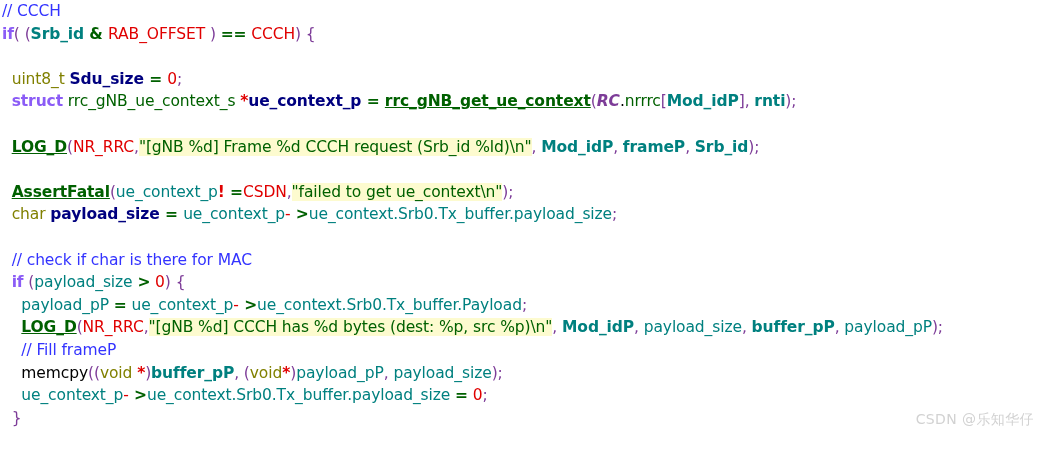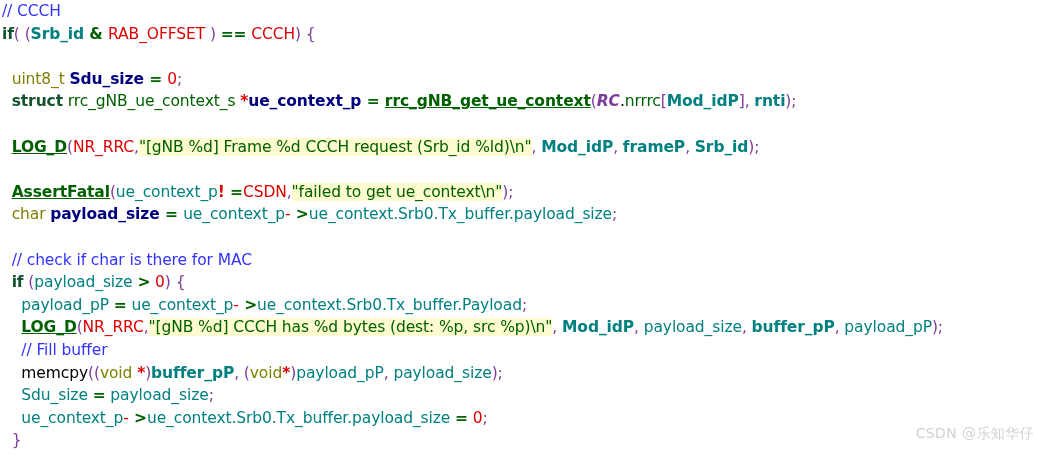--- a/index.html
+++ b/index.html
@@ -30,21 +30,21 @@
     font-size: 15.5px;
     white-space: pre;
     font-family: "DejaVu Sans", "Liberation Sans", sans-serif;
     letter-spacing: -0.1px;
     padding-left: 2px;
     box-sizing: border-box;
   }
 
   
   .t-cmt      { color: #3333ff; }                       
-  .t-kw       { color: #14532d; font-weight: bold; text-align: center; }    
+  .t-kw       { color: #8b5cf6; font-weight: bold; text-align: center; }    
   .t-type     { color: #808000; }                       
   .t-fn       { color: #006000; font-weight: bold; text-decoration: underline; }    
   .t-fn2      { color: #006000; text-align: right; }                       
   .t-var      { color: #00807f; }                       
   .t-varb     { color: #00807f; font-weight: bold; }    
   .t-navy     { color: #00007f; font-weight: bold; }    
   .t-punc     { color: #7d3c98; }                       
   .t-op       { color: #006000; font-weight: bold; }    
   .t-red      { color: #e00000; }                       
   .t-redb     { color: #e00000; font-weight: bold; }    
@@ -52,21 +52,21 @@
   .t-mem      { color: #00807f; text-align: center; }                       
   .t-str      { color: #006000; background: #fdfbcf; }  
   .t-plain    { color: #000000; }
   .t-rcvar    { color: #7d3c98; font-weight: bold; font-style: italic; margin-top: 44px; }
 
   .spacer-line { height: 22.6px; }
 
   #watermark {
     position: absolute;
     right: 14px;
-    bottom: 16px;
+    bottom: 30px;
     font-size: 14px;
     color: #d2d2d2;
     letter-spacing: 0.4px;
     font-family: "DejaVu Sans", "Liberation Sans", sans-serif;
     user-select: none;
   }
 </style>
 </head>
 <body>
 
@@ -96,24 +96,23 @@
   <div class="code-line spacer-line"></div>
 
   <div class="code-line"><span class="t-plain">  </span><span class="t-cmt">// check if char is there for MAC</span></div>
 
   <div class="code-line"><span class="t-plain">  </span><span class="t-kw">if</span><span class="t-punc"> (</span><span class="t-var">payload_size </span><span class="t-op">&gt;</span><span class="t-num"> 0</span><span class="t-punc">)</span><span class="t-punc"> {</span></div>
 
   <div class="code-line"><span class="t-plain">    </span><span class="t-var">payload_pP </span><span class="t-op">=</span><span class="t-var"> ue_context_p</span><span class="t-red">-</span><span class="t-op"> &gt;</span><span class="t-mem">ue_context.Srb0.Tx_buffer.Payload</span><span class="t-punc">;</span></div>
 
   <div class="code-line"><span class="t-plain">    </span><span class="t-fn">LOG_D</span><span class="t-punc">(</span><span class="t-red">NR_RRC</span><span class="t-punc">,</span><span class="t-str">"[gNB %d] CCCH has %d bytes (dest: %p, src %p)\n"</span><span class="t-punc">, </span><span class="t-varb">Mod_idP</span><span class="t-punc">, </span><span class="t-var">payload_size</span><span class="t-punc">, </span><span class="t-varb">buffer_pP</span><span class="t-punc">, </span><span class="t-var">payload_pP</span><span class="t-punc">)</span><span class="t-punc">;</span></div>
 
-  <div class="code-line"><span class="t-plain">    </span><span class="t-cmt">// Fill buffer</span></div>
+  <div class="code-line"><span class="t-plain">    </span><span class="t-cmt">// Fill frameP</span></div>
 
   <div class="code-line"><span class="t-plain">    </span><span class="t-plain">memcpy</span><span class="t-punc">((</span><span class="t-type">void </span><span class="t-redb">*</span><span class="t-punc">)</span><span class="t-varb">buffer_pP</span><span class="t-punc">, </span><span class="t-punc">(</span><span class="t-type">void</span><span class="t-redb">*</span><span class="t-punc">)</span><span class="t-var">payload_pP</span><span class="t-punc">, </span><span class="t-var">payload_size</span><span class="t-punc">)</span><span class="t-punc">;</span></div>
 
-  <div class="code-line"><span class="t-plain">    </span><span class="t-var">Sdu_size </span><span class="t-op">=</span><span class="t-var"> payload_size</span><span class="t-punc">;</span></div>
 
   <div class="code-line"><span class="t-plain">    </span><span class="t-var">ue_context_p</span><span class="t-red">-</span><span class="t-op"> &gt;</span><span class="t-mem">ue_context.Srb0.Tx_buffer.payload_size </span><span class="t-op">=</span><span class="t-num"> 0</span><span class="t-punc">;</span></div>
 
   <div class="code-line"><span class="t-plain">  </span><span class="t-punc">}</span></div>
 
   <div id="watermark">CSDN @乐知华仔</div>
 </div>
 
 </body></html>

